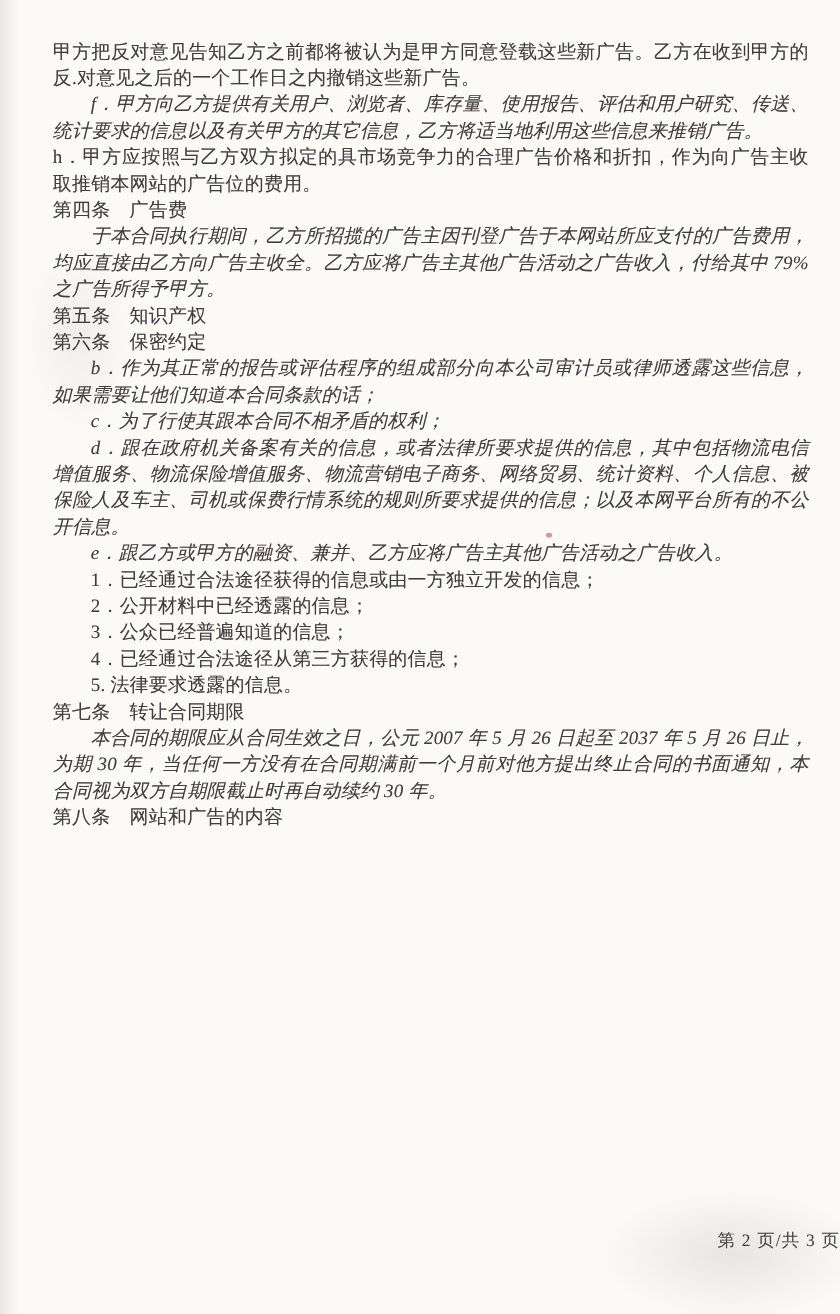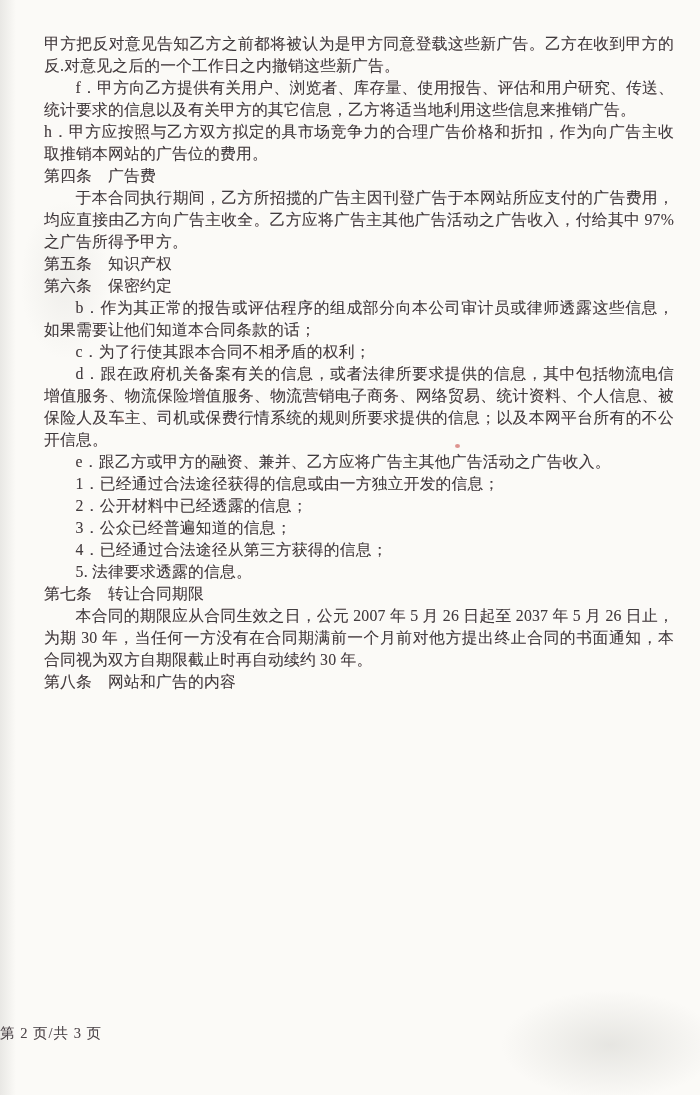--- a/index.html
+++ b/index.html
@@ -46,27 +46,27 @@
     position: absolute;
     left: 44px; top: 33px;
     width: 630px;
     font-size: 15.8px;
     line-height: 22px;
     text-align: justify;
     letter-spacing: 0.2px;
     text-shadow: 0 0 0.5px rgba(120,70,75,0.35);
   }
   .content p { margin: 0; }
-  .paragraph.indent { text-indent: 2em; }
+  .paragraph.indent { text-indent: 2em; font-style: italic; }
   .heading { font-weight: normal; }
   .list-item { text-indent: 2em; }
   .footer {
     position: absolute;
     left: 0; top: 1024px; width: 700px;
-    text-align: left;
+    text-align: right;
     font-size: 14.5px;
     color: #4a464a;
     letter-spacing: 1px;
     text-shadow: 0 0 0.5px rgba(120,70,75,0.3);
   }
 </style>
 </head>
 <body>
 
 <div class="page">
@@ -74,21 +74,21 @@
   <div class="scan-blob-mid"></div>
   <div class="scan-blob-bottom"></div>
   <div class="scan-speck-red"></div>
   <div class="scan-speck-red2"></div>
 
   <div class="content">
       <p class="paragraph">甲方把反对意见告知乙方之前都将被认为是甲方同意登载这些新广告。乙方在收到甲方的反.对意见之后的一个工作日之内撤销这些新广告。</p>
       <p class="paragraph indent">f．甲方向乙方提供有关用户、浏览者、库存量、使用报告、评估和用户研究、传送、统计要求的信息以及有关甲方的其它信息，乙方将适当地利用这些信息来推销广告。</p>
       <p class="paragraph">h．甲方应按照与乙方双方拟定的具市场竞争力的合理广告价格和折扣，作为向广告主收取推销本网站的广告位的费用。</p>
       <p class="heading">第四条　广告费</p>
-      <p class="paragraph indent">于本合同执行期间，乙方所招揽的广告主因刊登广告于本网站所应支付的广告费用，均应直接由乙方向广告主收全。乙方应将广告主其他广告活动之广告收入，付给其中 97%之广告所得予甲方。</p>
+      <p class="paragraph indent">于本合同执行期间，乙方所招揽的广告主因刊登广告于本网站所应支付的广告费用，均应直接由乙方向广告主收全。乙方应将广告主其他广告活动之广告收入，付给其中 79%之广告所得予甲方。</p>
       <p class="heading">第五条　知识产权</p>
       <p class="heading">第六条　保密约定</p>
       <p class="paragraph indent">b．作为其正常的报告或评估程序的组成部分向本公司审计员或律师透露这些信息，如果需要让他们知道本合同条款的话；</p>
       <p class="paragraph indent">c．为了行使其跟本合同不相矛盾的权利；</p>
       <p class="paragraph indent">d．跟在政府机关备案有关的信息，或者法律所要求提供的信息，其中包括物流电信增值服务、物流保险增值服务、物流营销电子商务、网络贸易、统计资料、个人信息、被保险人及车主、司机或保费行情系统的规则所要求提供的信息；以及本网平台所有的不公开信息。</p>
       <p class="paragraph indent">e．跟乙方或甲方的融资、兼并、乙方应将广告主其他广告活动之广告收入。</p>
       <p class="list-item">1．已经通过合法途径获得的信息或由一方独立开发的信息；</p>
       <p class="list-item">2．公开材料中已经透露的信息；</p>
       <p class="list-item">3．公众已经普遍知道的信息；</p>
       <p class="list-item">4．已经通过合法途径从第三方获得的信息；</p>

